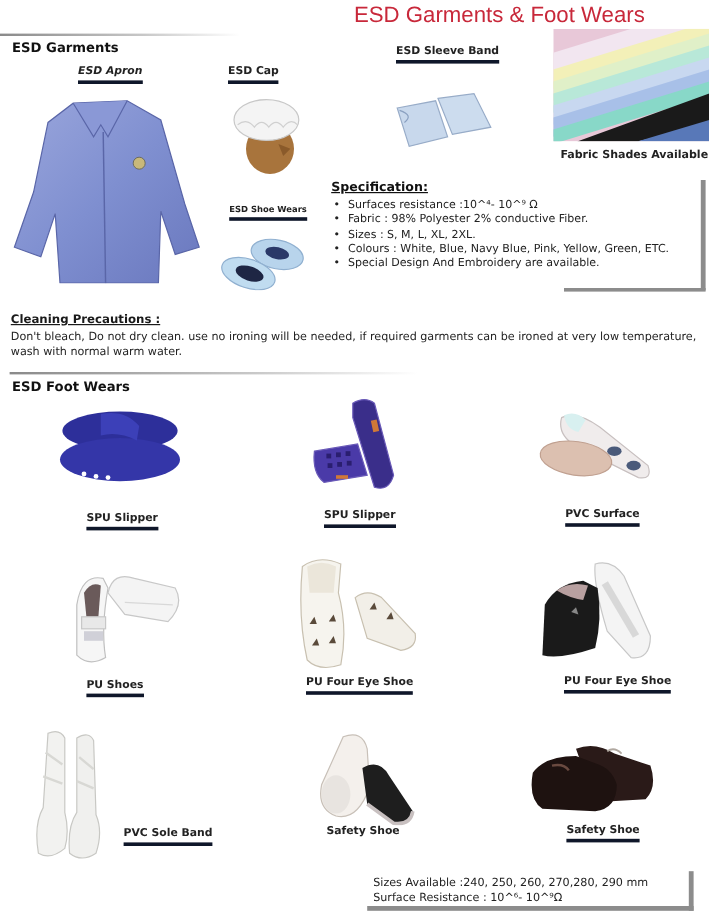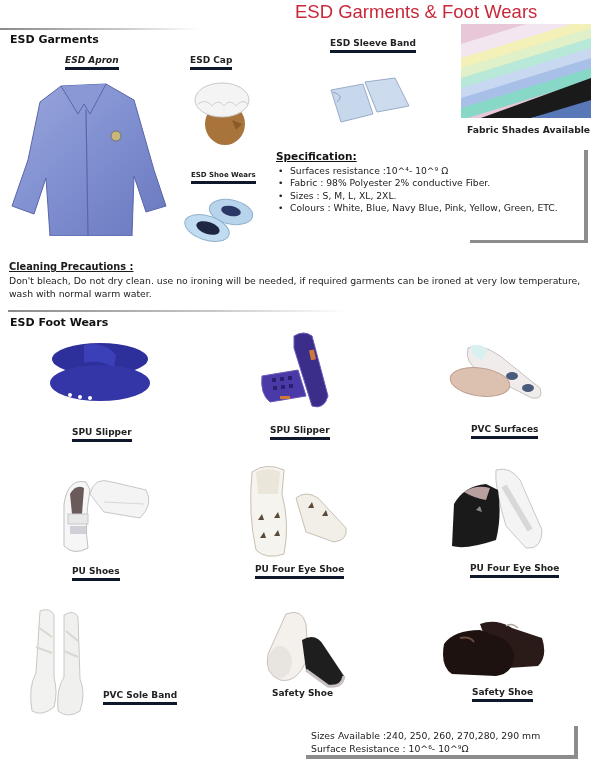--- a/index.html
+++ b/index.html
@@ -91,20 +91,21 @@
   </svg>
 </div>
 <div class="abs" style="left:467px;top:124px;font-weight:bold;font-size:9.2px;white-space:nowrap;color:#222;">Fabric Shades Available</div>
 
 <div class="abs spec-title">Specification:</div>
 <ul class="abs spec-list">
   <li>Surfaces resistance :10^⁴- 10^⁹ Ω</li>
   <li>Fabric : 98% Polyester 2% conductive Fiber.</li>
   <li>Sizes : S, M, L, XL, 2XL.</li>
   <li>Colours : White, Blue, Navy Blue, Pink, Yellow, Green, ETC.</li>
+  <li>Special Design And Embroidery are available.</li>
 </ul>
 <div class="abs spec-bar"></div>
 <div class="abs" style="left:470px;top:240px;width:118px;height:3px;background:#8c8c8c;"></div>
 
 <div class="abs clean-title">Cleaning Precautions :</div>
 <div class="abs clean-text">Don't bleach, Do not dry clean. use no ironing will be needed, if required garments can be ironed at very low temperature, wash with normal warm water.</div>
 
 <div class="abs rule" style="left:8px;top:310px;width:340px;"></div>
 <div class="abs section-title" style="left:10px;top:316px;">ESD Foot Wears</div>
 
@@ -139,21 +140,21 @@
     <path d="M28 6 Q40 0 60 14 L100 46 Q104 58 92 56 L40 30 Q24 20 28 6 Z" fill="#f0ecec" stroke="#c8c0c0"></path>
     <path d="M30 4 Q40 0 48 8 L42 18 Q32 16 30 4 Z" fill="#d8f0f0"></path>
     <ellipse cx="40" cy="40" rx="30" ry="14" transform="rotate(8 40 40)" fill="#dcc0b0" stroke="#c0a090"></ellipse>
     <ellipse cx="72" cy="34" rx="6" ry="4" fill="#4a5a7a"></ellipse>
     <ellipse cx="88" cy="46" rx="6" ry="4" fill="#4a5a7a"></ellipse>
   </svg>
 </div>
 
 <div class="abs label" style="left:72px;top:427px;">SPU Slipper</div>
 <div class="abs label" style="left:270px;top:425px;">SPU Slipper</div>
-<div class="abs label" style="left:471px;top:424px;">PVC Surfaces</div>
+<div class="abs label" style="left:471px;top:424px;">PVC Surface</div>
 
 <div class="abs" style="left:54px;top:474px;width:96px;height:82px;">
   <svg width="96" height="82" viewBox="0 0 96 82">
     <path d="M36 20 Q40 2 58 8 L92 16 Q100 30 86 44 L50 38 Z" fill="#f4f4f4" stroke="#c8c8c8"></path>
     <path d="M50 28 L90 30" stroke="#d8d8d8"></path>
     <path d="M10 30 Q14 4 32 8 L36 16 Q30 50 34 74 Q20 82 10 72 Z" fill="#f6f6f6" stroke="#c0c0c0"></path>
     <path d="M16 20 Q22 10 30 14 L28 40 L18 40 Z" fill="#6a5a5a"></path>
     <rect x="14" y="40" width="20" height="10" fill="#e8e8e8" stroke="#c8c8c8"></rect>
     <rect x="16" y="52" width="16" height="8" fill="#d0d0d8"></rect>
   </svg>

